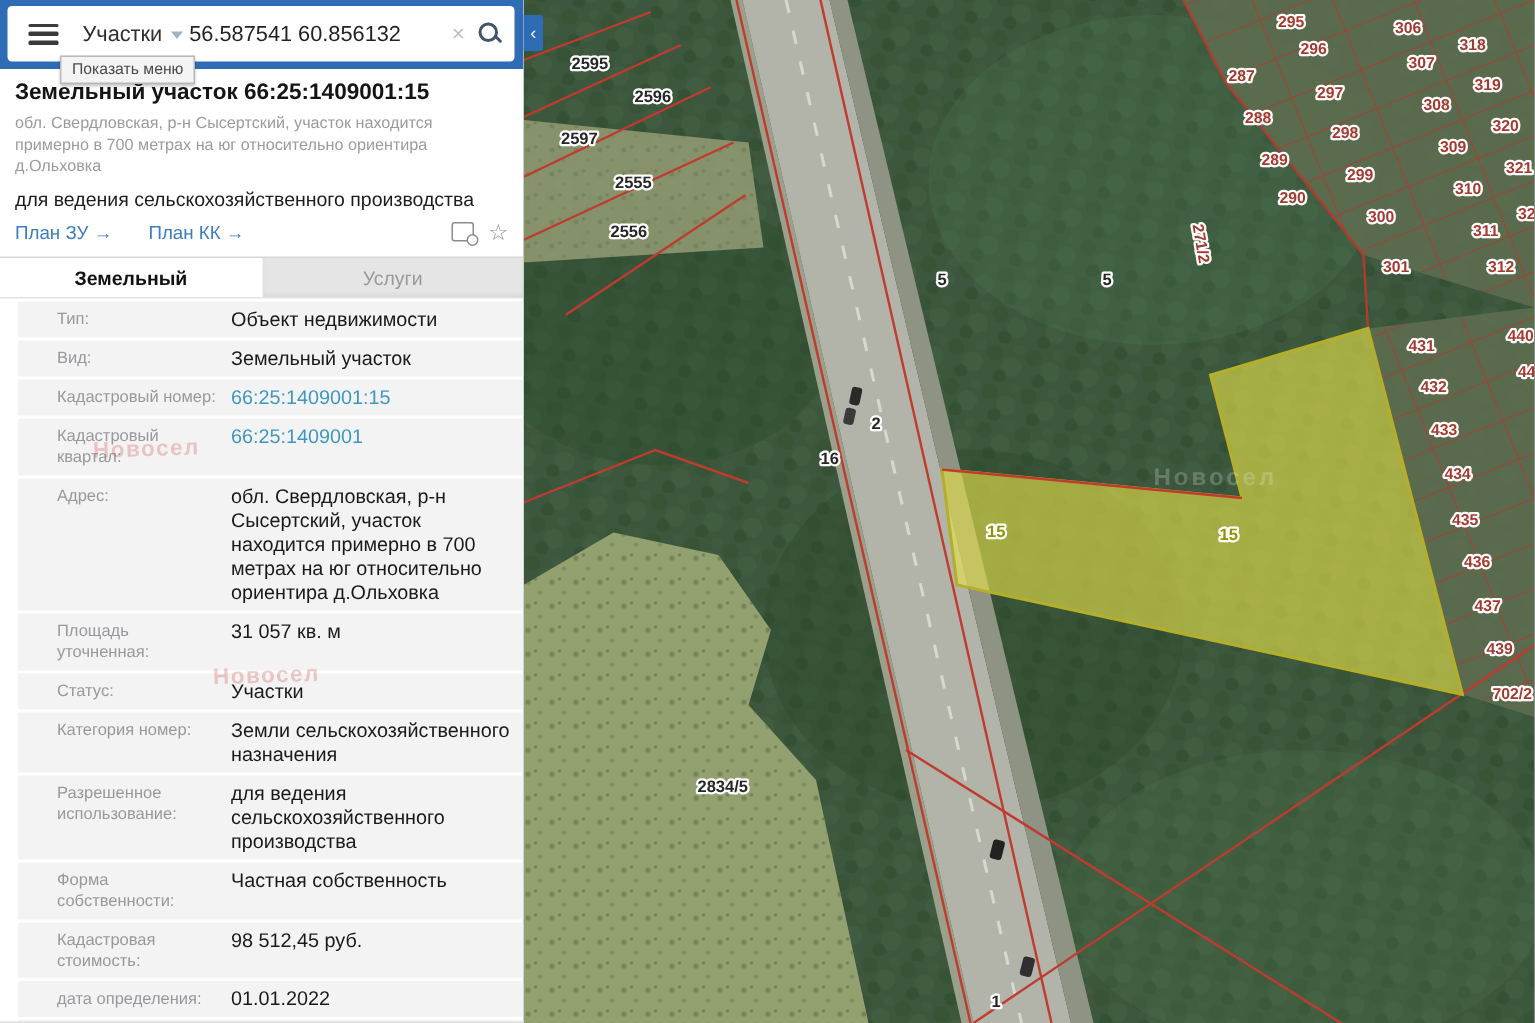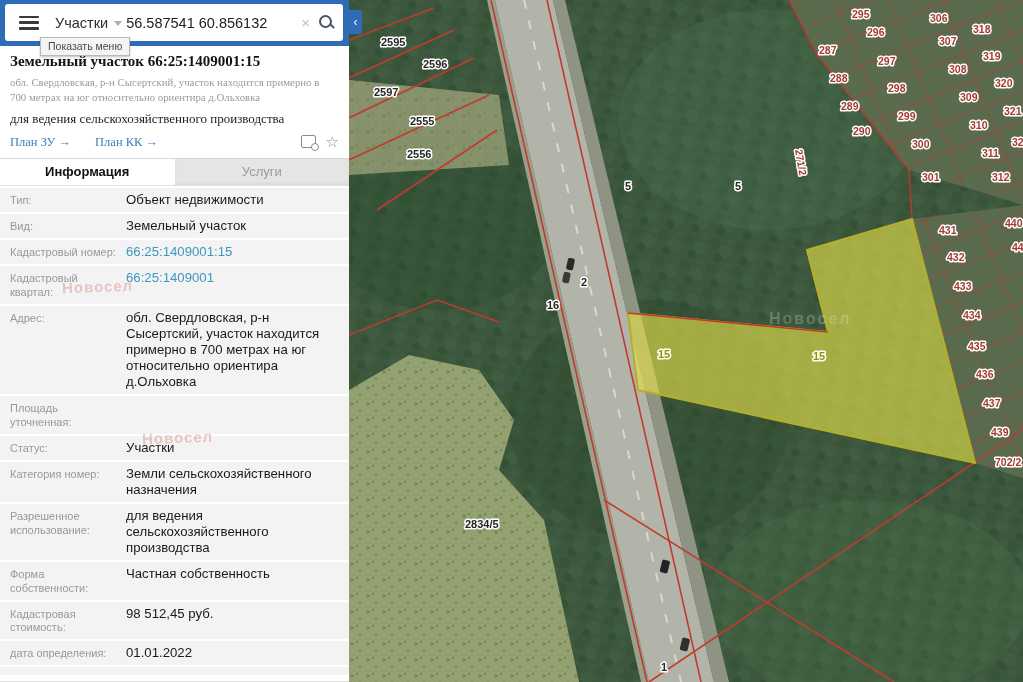--- a/index.html
+++ b/index.html
@@ -16,39 +16,39 @@
   .cat{display:flex;align-items:center;gap:6px;margin-left:8px;color:#2f2f2f;font-size:14.5px;cursor:pointer;}
   .chev{width:0;height:0;border-left:4.5px solid transparent;border-right:4.5px solid transparent;border-top:5.5px solid #9fb3c6;margin-top:2px;}
   .query{flex:1;border:none;outline:none;font-size:14.5px;color:#222;margin-left:2px;min-width:0;font-family:"Liberation Sans",sans-serif;background:transparent;}
   .clear{color:#b9c2c9;font-size:15px;margin:0 8px;cursor:pointer;}
   .mag{width:17px;height:17px;position:relative;cursor:pointer;}
   .mag::before{content:"";position:absolute;left:1px;top:1px;width:9px;height:9px;border:2.2px solid #41546b;border-radius:50%;}
   .mag::after{content:"";position:absolute;left:11px;top:11px;width:6px;height:2.4px;background:#41546b;transform:rotate(45deg);border-radius:1px;}
   .tooltip{position:absolute;left:40px;top:37px;background:#f4f4f4;border:1px solid #b9b9b9;color:#4a4a4a;
            font-size:10.5px;padding:2px 7px 3px;z-index:30;box-shadow:0 1px 2px rgba(0,0,0,.25);}
 
-  .headblock{padding:7px 10px 0;font-family:Liberation Serif, serif;}
+  .headblock{padding:7px 10px 0;}
   .title{font-size:15px;font-weight:bold;color:#141414;line-height:1.15;}
   .subtitle{font-size:10.8px;color:#9b9b9b;line-height:1.32;margin-top:5px;width:320px;}
   .usage{font-size:13px;color:#1c1c1c;margin-top:7px;}
   .linksrow{display:flex;align-items:flex-start;margin-top:8px;padding-bottom:8px;}
   .plan{color:#3b7dc0;font-size:12.5px;margin-right:24px;cursor:pointer;text-decoration:none;}
   .spacer{flex:1;}
   .ico{color:#8b8b8b;margin-left:10px;cursor:pointer;}
   .preview-ico{width:15px;height:13px;border:1.6px solid #8b8b8b;border-radius:2px;position:relative;}
   .preview-ico::after{content:"";position:absolute;right:-4px;bottom:-4px;width:6px;height:6px;border:1.6px solid #8b8b8b;border-radius:50%;background:#fff;}
   .star{font-size:15px;line-height:1;}
 
   .tabs{display:flex;border-top:1px solid #d6d6d6;border-bottom:1px solid #e2e2e2;height:28px;}
   .tab{flex:1;display:flex;align-items:center;justify-content:center;font-size:13px;cursor:pointer;}
   .tab.active{background:#fff;color:#121212;font-weight:bold;}
   .tab.inactive{background:#e5e5e6;color:#9a9a9a;box-shadow:inset 0 -2px 3px rgba(0,0,0,.05);}
 
   .rows{padding:2px 0 0;position:relative;}
-  .info-row{display:flex;background:#f3f3f4;margin-bottom:2px;padding:4px 8px 4px 10px;}
+  .info-row{display:flex;background:#f3f3f4;margin-bottom:2px;padding:4px 8px 4px 26px;margin-left:12px;}
   .row-label{width:108px;flex:0 0 108px;font-size:11px;color:#98989d;line-height:1.25;padding-top:2px;}
   .row-value{flex:1;font-size:13.2px;color:#1a1a1a;line-height:1.22;padding-left:8px;}
   .link-value{color:#3f97c0;cursor:pointer;}
   .wm{position:absolute;color:rgba(197,63,52,.26);font-weight:bold;font-size:15px;letter-spacing:1px;pointer-events:none;z-index:9;}
   .panel-bottomline{position:absolute;left:0;bottom:0;width:349px;height:1px;background:#dedede;}
 
   
   .map{position:absolute;left:349px;top:0;width:674px;height:682px;overflow:hidden;background:#3c573d;cursor:grab;}
   .map svg{position:absolute;left:0;top:0;}
   .maplabel{font-family:"Liberation Sans",sans-serif;font-size:10.5px;font-weight:bold;
@@ -92,21 +92,21 @@
       <div class="linksrow">
         <a class="plan">План ЗУ →</a>
         <a class="plan">План КК →</a>
         <span class="spacer"></span>
         <span class="ico preview-ico"></span>
         <span class="ico star">☆</span>
       </div>
     </div>
 
     <div class="tabs">
-      <div class="tab active">Информация</div>
+      <div class="tab active">Земельный</div>
       <div class="tab inactive">Услуги</div>
     </div>
 
     <div class="rows">
       <div class="wm" style="left:62px;top:92px;transform:rotate(-2deg);">Новосел</div>
       <div class="wm" style="left:142px;top:243px;transform:rotate(-2deg);">Новосел</div>
     <div class="info-row">
           <div class="row-label">Тип:</div>
           <div class="row-value">Объект недвижимости</div>
         </div>
@@ -121,20 +121,21 @@
         <div class="info-row">
           <div class="row-label">Кадастровый квартал:</div>
           <div class="row-value link-value">66:25:1409001</div>
         </div>
         <div class="info-row">
           <div class="row-label">Адрес:</div>
           <div class="row-value">обл. Свердловская, р-н Сысертский, участок находится примерно в 700 метрах на юг относительно ориентира д.Ольховка</div>
         </div>
         <div class="info-row">
           <div class="row-label">Площадь уточненная:</div>
+          <div class="row-value">31 057 кв. м</div>
         </div>
         <div class="info-row">
           <div class="row-label">Статус:</div>
           <div class="row-value">Участки</div>
         </div>
         <div class="info-row">
           <div class="row-label">Категория номер:</div>
           <div class="row-value">Земли сельскохозяйственного назначения</div>
         </div>
         <div class="info-row">

